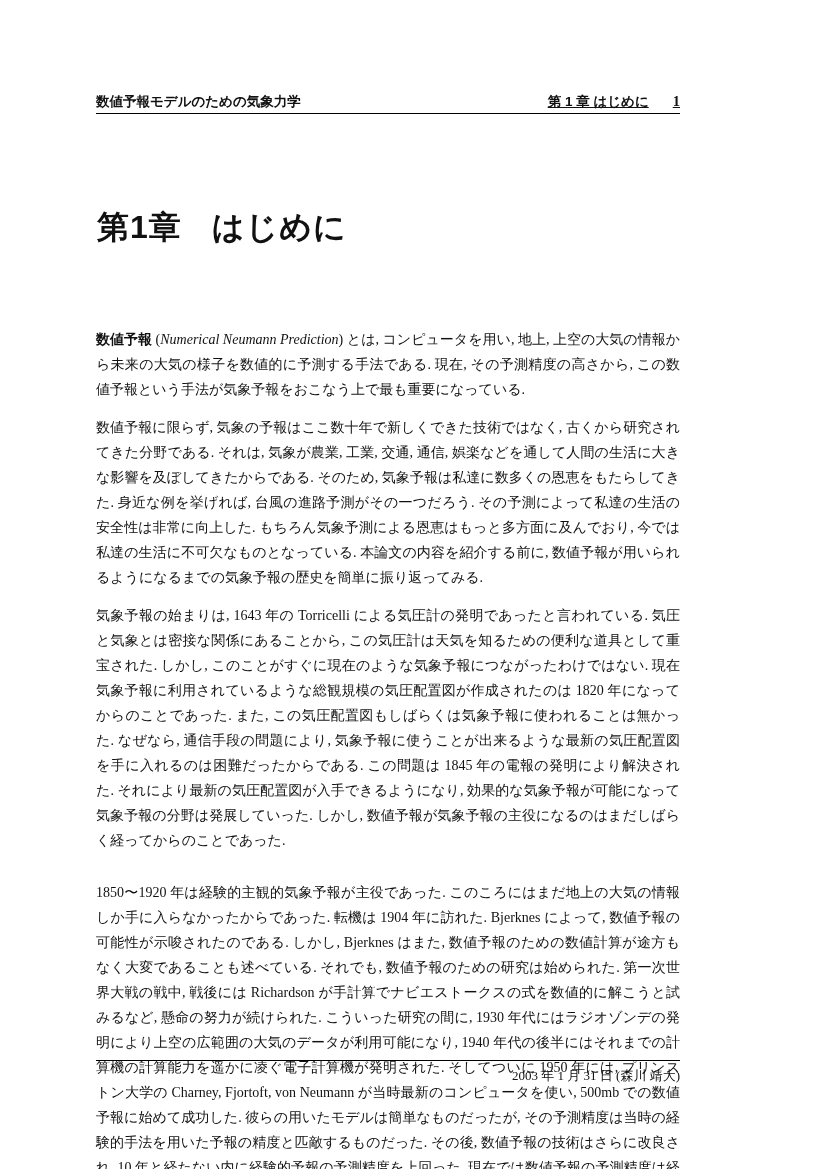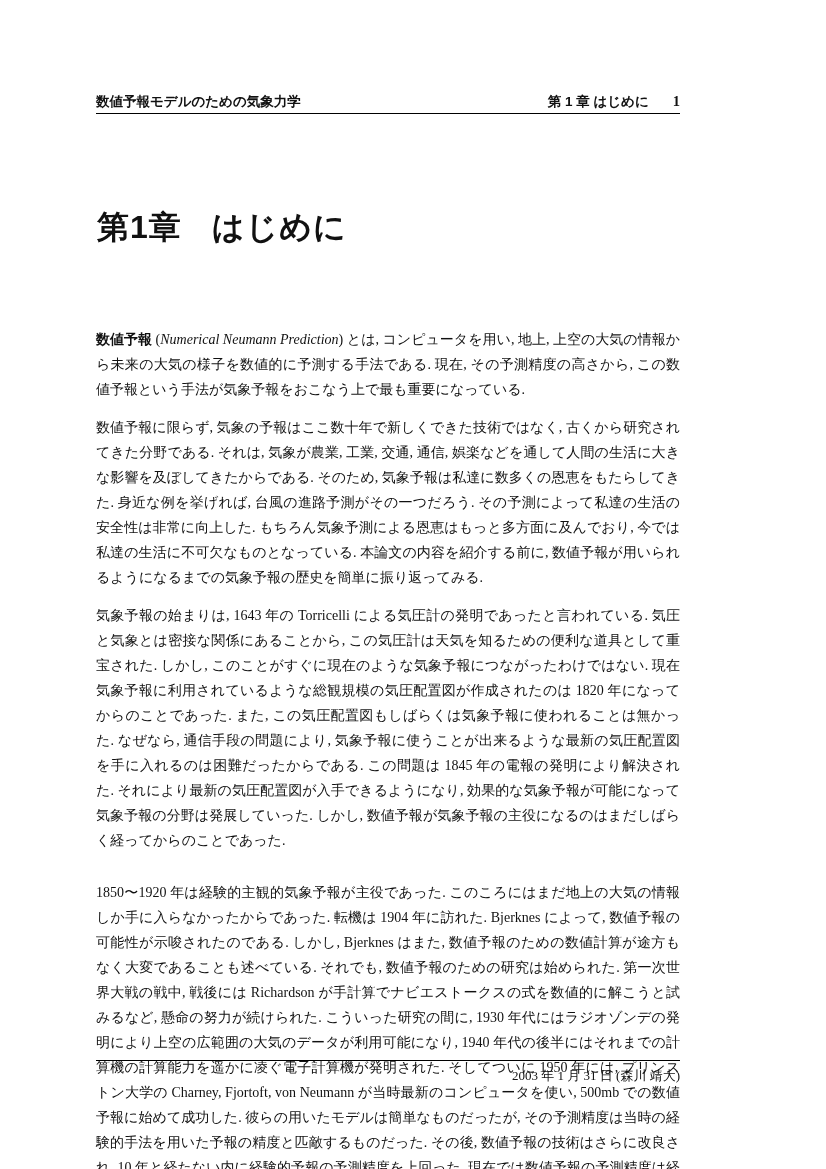--- a/index.html
+++ b/index.html
@@ -28,20 +28,21 @@
     align-items: baseline;
     font-family: "Liberation Sans", "DejaVu Sans", sans-serif;
     font-weight: bold;
     font-size: 13.5px;
     line-height: 17px;
     white-space: nowrap;
   }
   .running-header .right-group {
     display: flex;
     align-items: flex-end;
+    text-decoration: underline;
   }
   .running-header .page-num {
     margin-left: 24px;
     font-family: "Liberation Serif", "DejaVu Serif", serif;
     font-size: 14.5px;
   }
   .header-rule {
     position: absolute;
     left: 96px;
     width: 584px;

